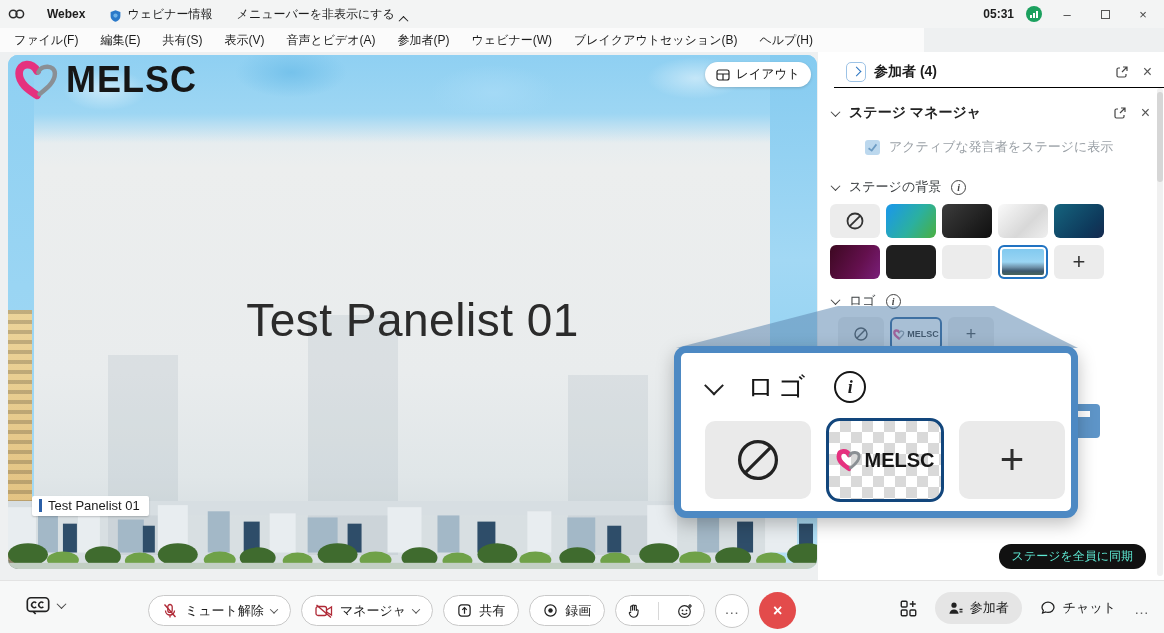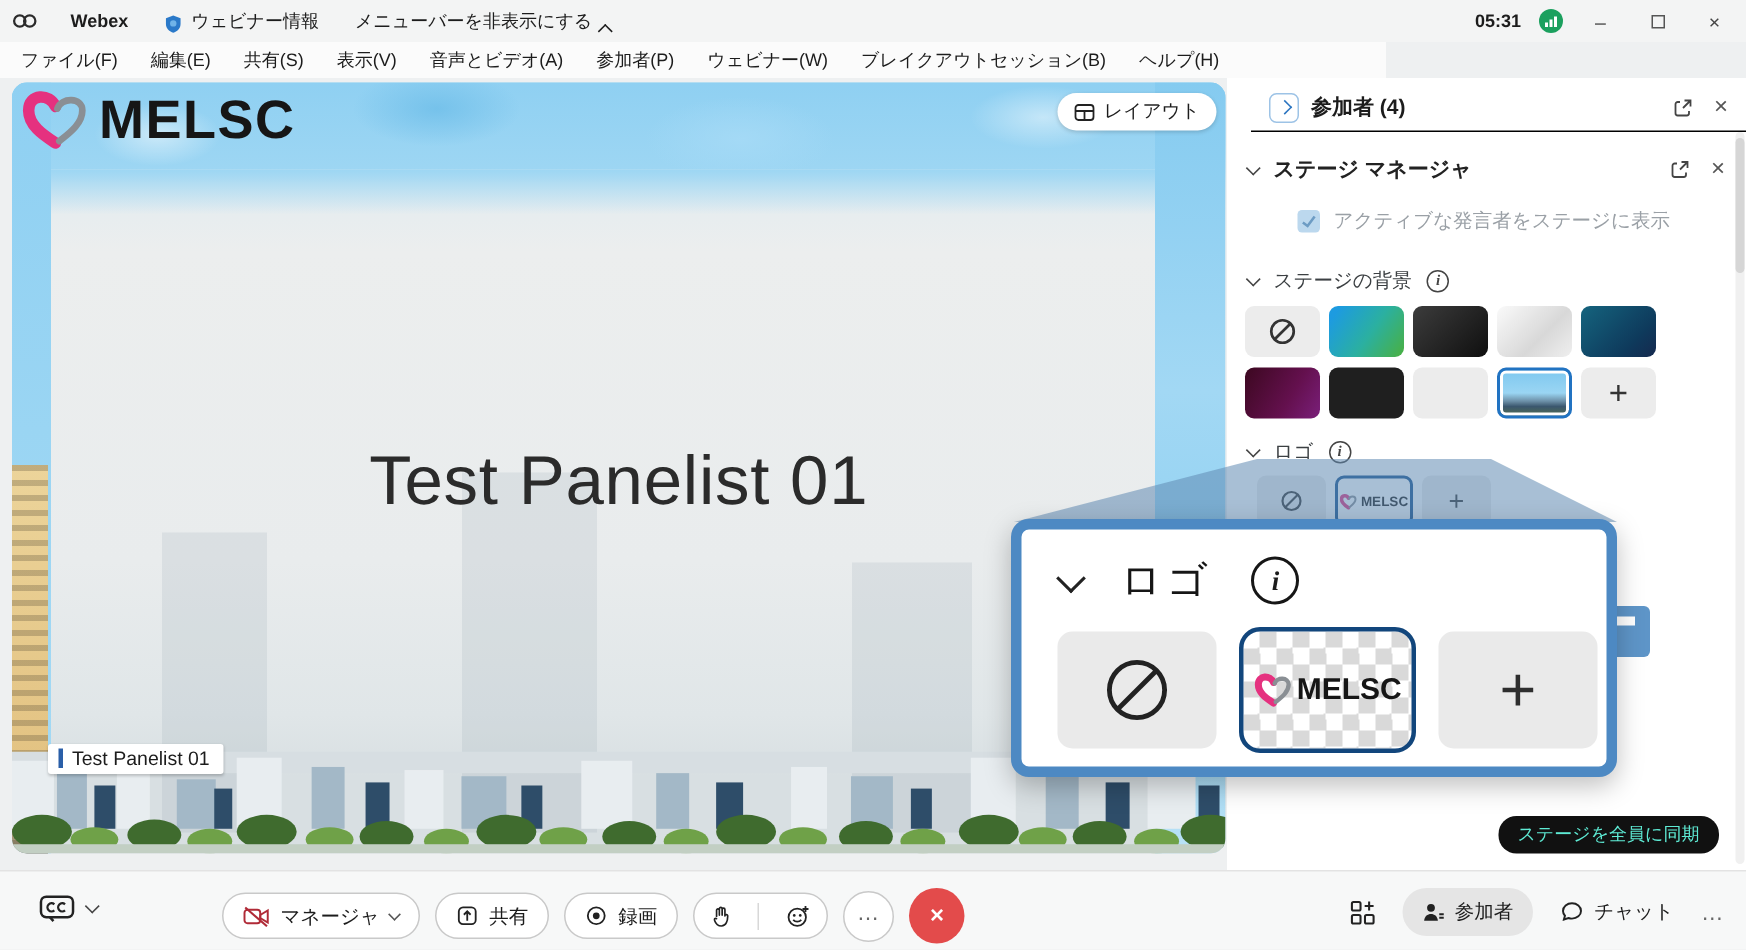--- a/index.html
+++ b/index.html
@@ -439,20 +439,29 @@
   <div class="tb-left">
     <svg width="24" height="19" viewBox="0 0 20 16">
       <rect x="1" y="1.5" width="18" height="11.5" rx="3" fill="none" stroke="#222" stroke-width="1.4"></rect>
       <path d="M8.5 5.8a2.3 2.3 0 1 0 0 3.4M14.5 5.8a2.3 2.3 0 1 0 0 3.4" fill="none" stroke="#222" stroke-width="1.3"></path>
       <path d="M6 13l2 2.2" fill="none" stroke="#222" stroke-width="1.4"></path>
     </svg>
     <span class="chev down" style="color:#444"></span>
   </div>
 
   <div class="tb-center">
+    <div class="pill">
+      <svg width="16" height="16" viewBox="0 0 16 16">
+        <path d="M8 1.5a2.2 2.2 0 0 1 2.2 2.2v3.5a2.2 2.2 0 0 1-4.4 0V3.7A2.2 2.2 0 0 1 8 1.5z" fill="none" stroke="#b02a37" stroke-width="1.3"></path>
+        <path d="M3.5 7.5a4.5 4.5 0 0 0 9 0M8 12v2.5" fill="none" stroke="#b02a37" stroke-width="1.3"></path>
+        <line x1="2.5" y1="1.5" x2="13.5" y2="14" stroke="#b02a37" stroke-width="1.4"></line>
+      </svg>
+      <span>ミュート解除</span>
+      <span class="chev down"></span>
+    </div>
 
     <div class="pill">
       <svg width="18" height="14" viewBox="0 0 18 14">
         <rect x="1" y="2.5" width="10.5" height="9" rx="2" fill="none" stroke="#b02a37" stroke-width="1.3"></rect>
         <path d="M11.5 6l5-3v8l-5-3z" fill="none" stroke="#b02a37" stroke-width="1.3"></path>
         <line x1="1.5" y1="1" x2="16" y2="13.5" stroke="#b02a37" stroke-width="1.4"></line>
       </svg>
       <span>マネージャ</span>
       <span class="chev down"></span>
     </div>

